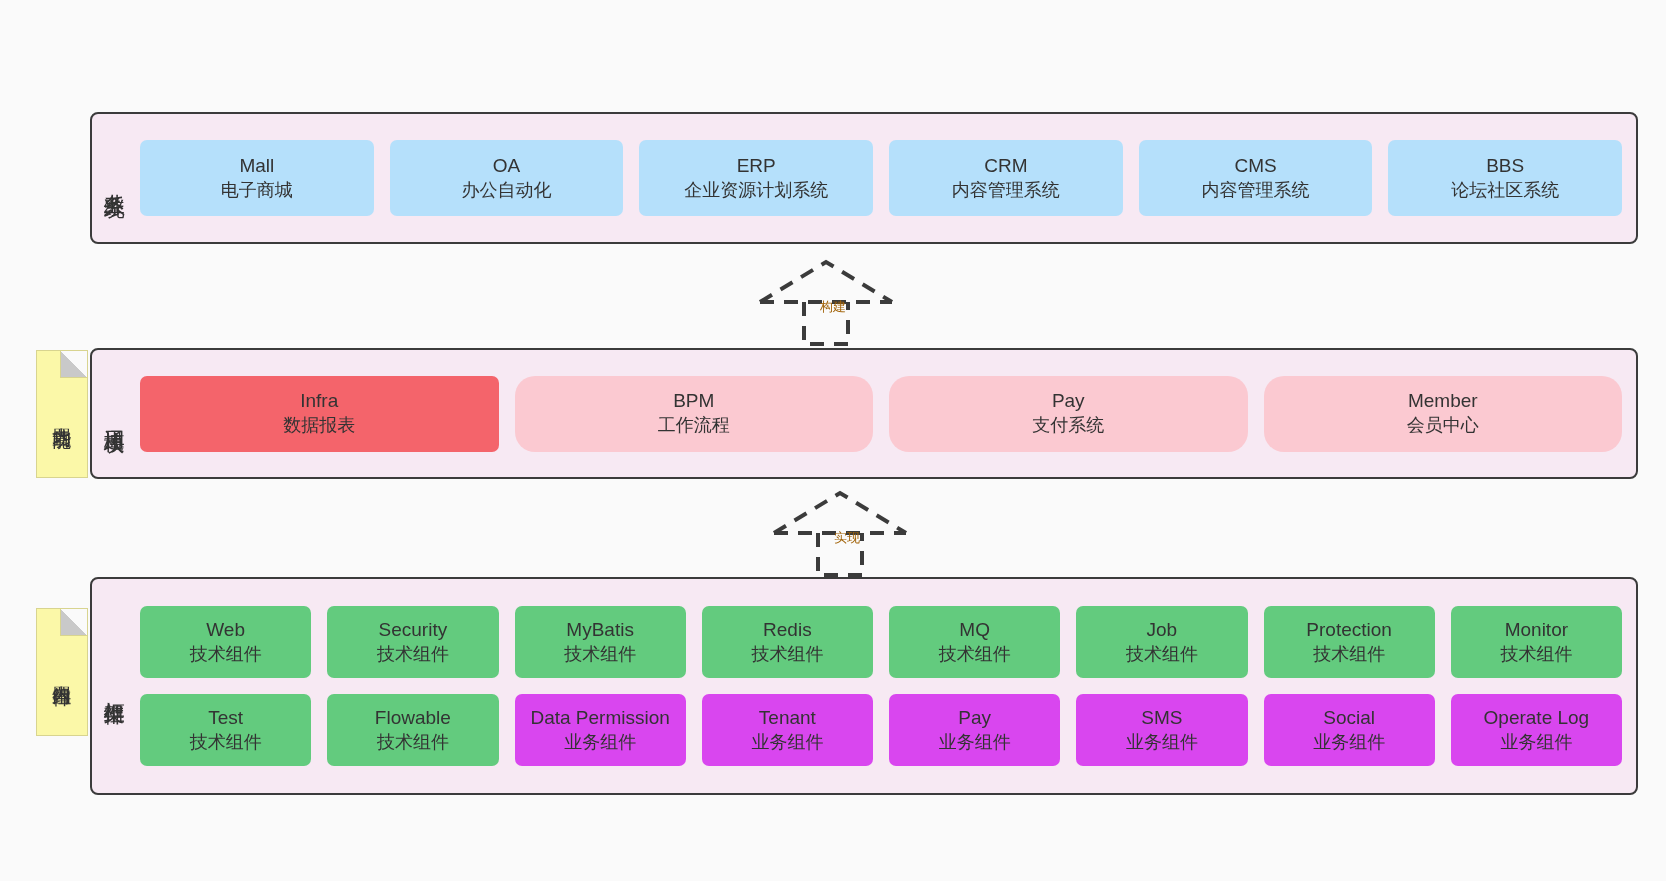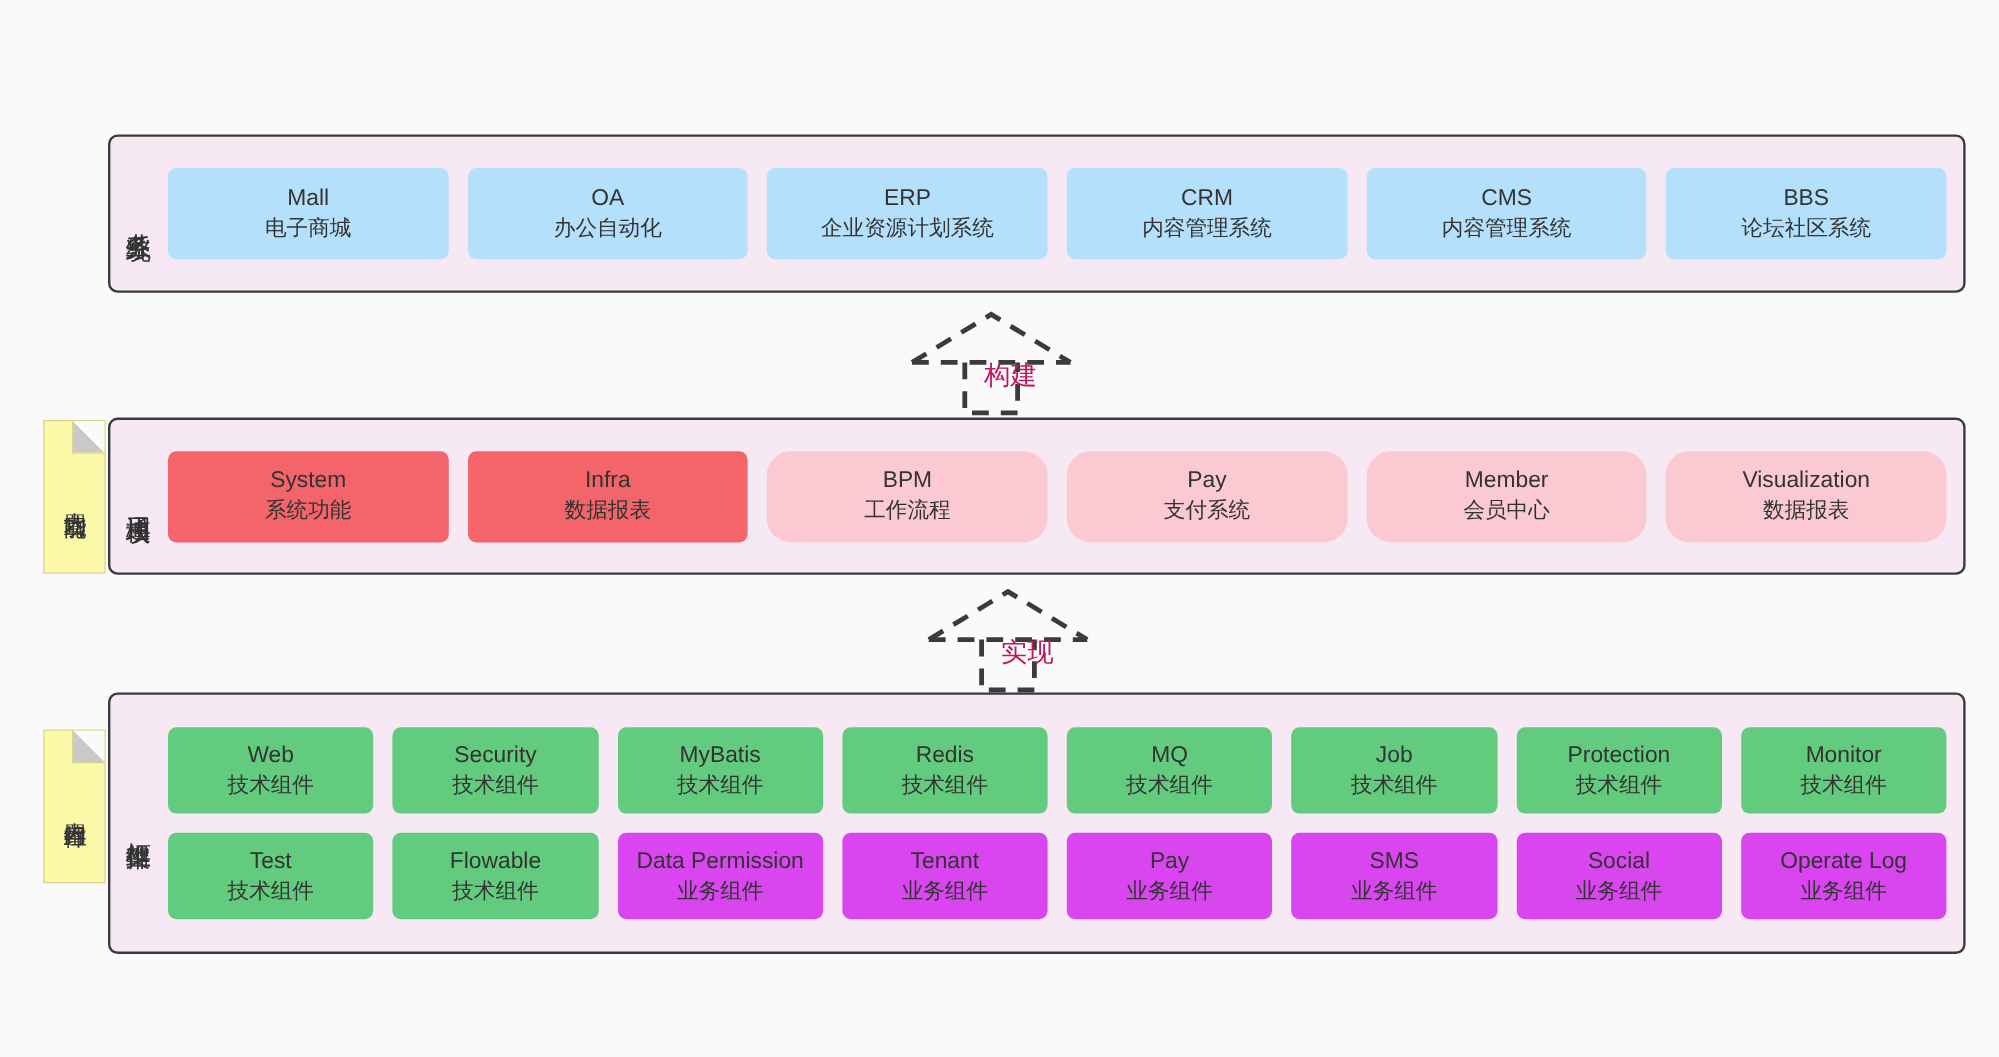--- a/index.html
+++ b/index.html
@@ -120,22 +120,22 @@
   #sticky-common    { left: 36px; top: 350px; width: 52px; height: 128px; }
   #sticky-framework { left: 36px; top: 608px; width: 52px; height: 128px; }
 
   
   .arrow { position: absolute; }
   #arrow-build     { left: 748px; top: 256px; width: 180px; height: 90px; }
   #arrow-implement { left: 762px; top: 487px; width: 180px; height: 90px; }
   .arrow svg { display: block; overflow: visible; }
   .arrow-label {
     position: absolute;
-    font-size: 22px;
-    color: #be185d;
+    font-size: 13px;
+    color: #a16207;
     background: transparent;
     white-space: nowrap;
   }
   #arrow-build .arrow-label     { left: 72px; top: 42px; }
   #arrow-implement .arrow-label { left: 72px; top: 42px; }
 </style>
 </head>
 <body>
 
 <div class="canvas">
@@ -180,42 +180,34 @@
     </svg>
     <span class="arrow-label">构建</span>
   </div>
 
   <div class="sticky" id="sticky-common">内置功能</div>
   <div class="layer" id="layer-common">
     <div class="layer-title">通用模块</div>
     <div class="layer-body">
       <div class="row">
         <div class="card c-red">
-          <span class="en">System</span>
-          <span class="cn">系统功能</span>
-        </div>
-        <div class="card c-red">
           <span class="en">Infra</span>
           <span class="cn">数据报表</span>
         </div>
         <div class="card c-pink">
           <span class="en">BPM</span>
           <span class="cn">工作流程</span>
         </div>
         <div class="card c-pink">
           <span class="en">Pay</span>
           <span class="cn">支付系统</span>
         </div>
         <div class="card c-pink">
           <span class="en">Member</span>
           <span class="cn">会员中心</span>
-        </div>
-        <div class="card c-pink">
-          <span class="en">Visualization</span>
-          <span class="cn">数据报表</span>
         </div>
       </div>
     </div>
   </div>
 
   <div class="arrow" id="arrow-implement">
     <svg width="180" height="90" viewBox="0 0 180 90">
       <path d="M 12 46 L 78 6 L 144 46" fill="none" stroke="#3b3b3b" stroke-width="4" stroke-dasharray="14 10" stroke-linecap="butt"></path>
       <path d="M 12 46 L 144 46" fill="none" stroke="#3b3b3b" stroke-width="4" stroke-dasharray="14 10"></path>
       <path d="M 56 46 L 56 88 L 100 88 L 100 46" fill="none" stroke="#3b3b3b" stroke-width="4" stroke-dasharray="14 10"></path>

